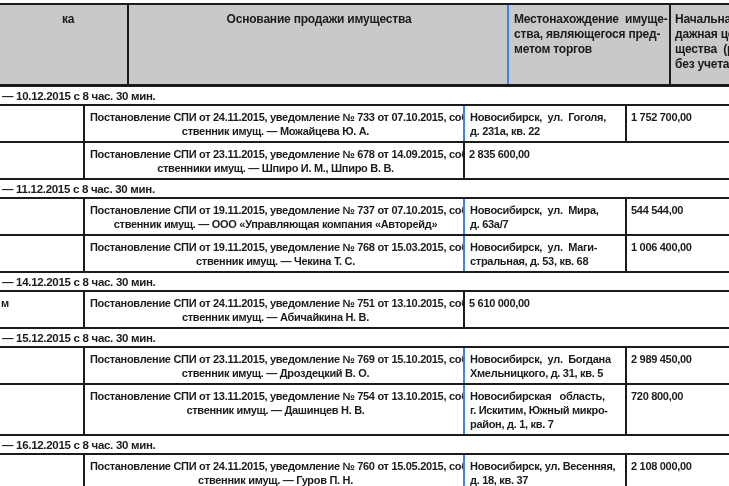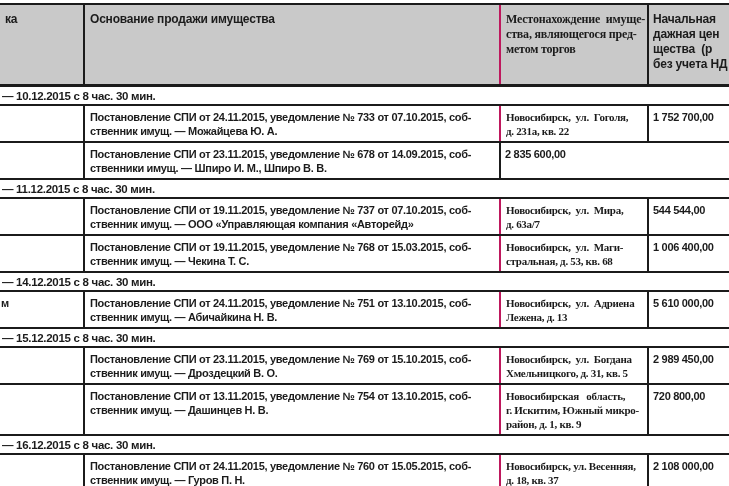--- a/index.html
+++ b/index.html
@@ -14,39 +14,39 @@
   .scan-table {
     position: absolute;
     top: 3px; left: 0;
     width: 762px;
     border-top: 2px solid #1b1b1b;
     background: #ffffff;
   }
   .row { display: flex; border-bottom: 2px solid #1b1b1b; }
   .cell { flex: none; }
   .c1 { width: 83px; }
-  .c2 { width: 416px; border-left: 2px solid #1b1b1b; }
-  .c3 { width: 148px; border-left: 2px solid #be185d; font-family: Liberation Serif, serif; }
+  .c2 { width: 380px; border-left: 2px solid #1b1b1b; text-align: center; }
+  .c3 { width: 162px; border-left: 2px solid #3b82f6; }
   .c4 { width: 99px;  border-left: 2px solid #1b1b1b; }
 
   
   .head {
     background: #c9c9c9;
     height: 82px;
     border-bottom: 3px solid #1b1b1b;
   }
   .head .cell {
     font-size: 12px;
     line-height: 15px;
     letter-spacing: -0.2px;
     padding: 7px 3px 0 5px;
     white-space: pre;
     overflow: hidden;
   }
-  .head .c1 { padding-left: 5px; }
+  .head .c1 { padding-left: 18px; margin-left: 44px; }
   .head .c4 { padding-left: 4px; }
 
   
   .section {
     height: 19px;
     align-items: center;
     padding: 1px 0 0 2px;
     font-size: 11.5px;
     letter-spacing: -0.3px;
     background: #ffffff;
@@ -119,43 +119,41 @@
     <div class="cell c4">1 006 400,00</div>
   </div>
 
   <div class="row section">
     <span>— 14.12.2015 с 8 час. 30 мин.</span>
   </div>
   <div class="row data">
     <div class="cell c1">м</div>
     <div class="cell c2">Постановление СПИ от 24.11.2015, уведомление № 751 от 13.10.2015, соб-
 ственник имущ. — Абичайкина Н. В.</div>
-    <div class="cell c3">Новосибирск,  ул.  Адриена
-Лежена, д. 13</div>
     <div class="cell c4">5 610 000,00</div>
   </div>
 
   <div class="row section">
     <span>— 15.12.2015 с 8 час. 30 мин.</span>
   </div>
   <div class="row data">
     <div class="cell c1"></div>
     <div class="cell c2">Постановление СПИ от 23.11.2015, уведомление № 769 от 15.10.2015, соб-
 ственник имущ. — Дроздецкий В. О.</div>
     <div class="cell c3">Новосибирск,  ул.  Богдана
 Хмельницкого, д. 31, кв. 5</div>
     <div class="cell c4">2 989 450,00</div>
   </div>
   <div class="row data">
     <div class="cell c1"></div>
     <div class="cell c2">Постановление СПИ от 13.11.2015, уведомление № 754 от 13.10.2015, соб-
 ственник имущ. — Дашинцев Н. В.</div>
     <div class="cell c3">Новосибирская   область,
 г. Искитим, Южный микро-
-район, д. 1, кв. 9</div>
+район, д. 1, кв. 7</div>
     <div class="cell c4">720 800,00</div>
   </div>
 
   <div class="row section">
     <span>— 16.12.2015 с 8 час. 30 мин.</span>
   </div>
   <div class="row data">
     <div class="cell c1"></div>
     <div class="cell c2">Постановление СПИ от 24.11.2015, уведомление № 760 от 15.05.2015, соб-
 ственник имущ. — Гуров П. Н.</div>

